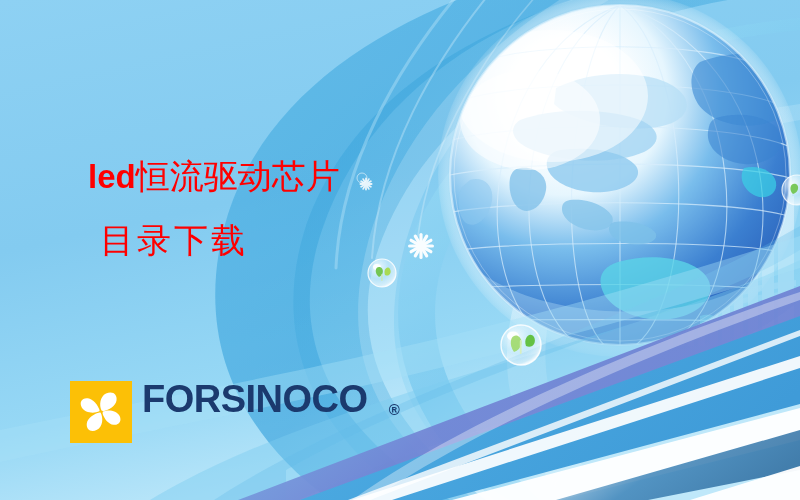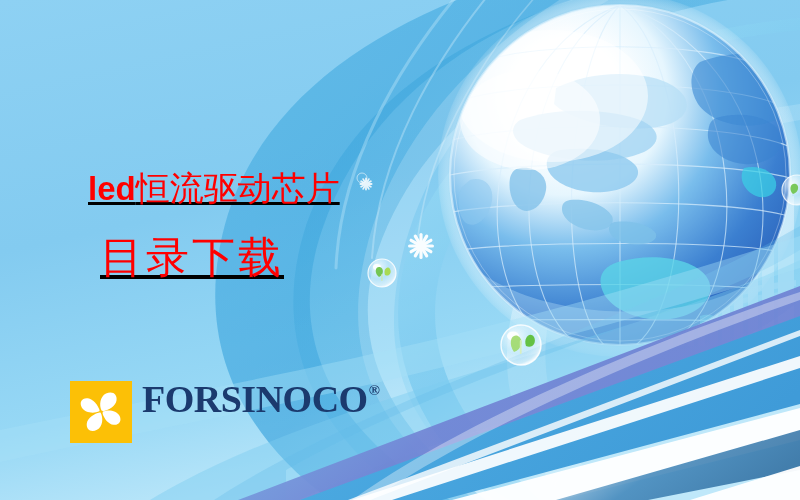--- a/index.html
+++ b/index.html
@@ -20,42 +20,41 @@
     inset: 0;
     width: 800px;
     height: 500px;
     display: block;
   }
 
   
   .headline {
     position: absolute;
     left: 88px;
-    top: 172px;
+    top: 160px;
     z-index: 40;
     line-height: 1.0;
     pointer-events: none;
-    text-decoration: underline;
   }
   .headline-line1 {
     color: #ff0000;
     font-size: 34px;
     font-weight: 400;
     letter-spacing: 0px;
     white-space: nowrap;
     font-family: "Liberation Serif", "DejaVu Serif", serif;
   }
   .headline-line1 .latin {
     font-family: "Liberation Sans", "DejaVu Sans", sans-serif;
     font-weight: 700;
     font-size: 33px;
   }
   .headline-line2 {
     color: #ff0000;
-    font-size: 43px;
+    font-size: 34px;
     font-weight: 400;
     margin-top: 30px;
     margin-left: 12px;
     letter-spacing: 3px;
     white-space: nowrap;
     font-family: "Liberation Serif", "DejaVu Serif", serif;
   }
 
   
   .logo {
@@ -79,24 +78,25 @@
     display: flex;
     flex-direction: column;
     justify-content: flex-start;
   }
   .logo-wordmark {
     color: #1b3a6e;
     font-size: 38px;
     font-weight: 700;
     line-height: 0.95;
     letter-spacing: -0.5px;
-    font-family: Liberation Serif, serif;
+    font-family: Liberation Sans, sans-serif;
     white-space: nowrap;
     display: flex;
-    align-items: flex-start;
+    align-items: flex-end;
+    gap: 20px;
   }
   .logo-reg {
     font-size: 15px;
     line-height: 1;
     margin-top: 2px;
     margin-left: 1px;
     font-weight: 700;
   }
   .logo-tagline {
     color: #121212;

